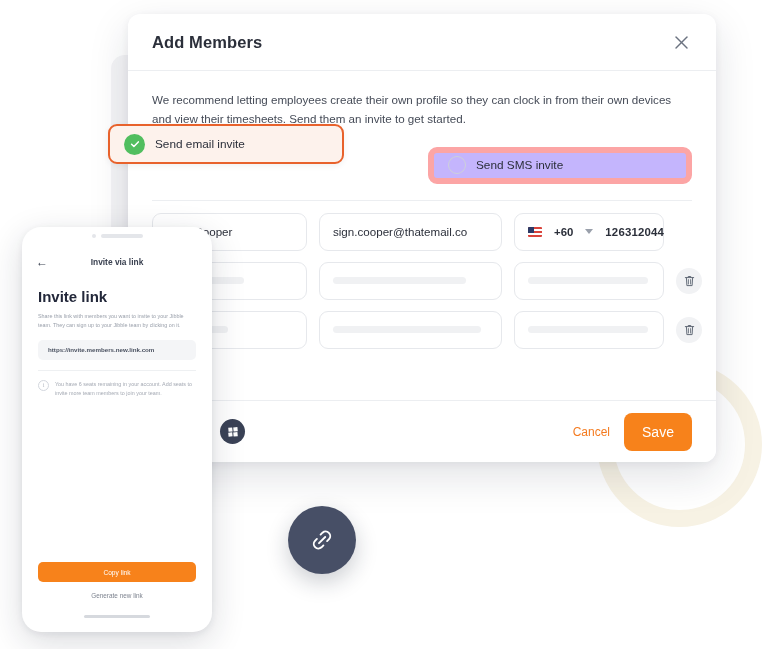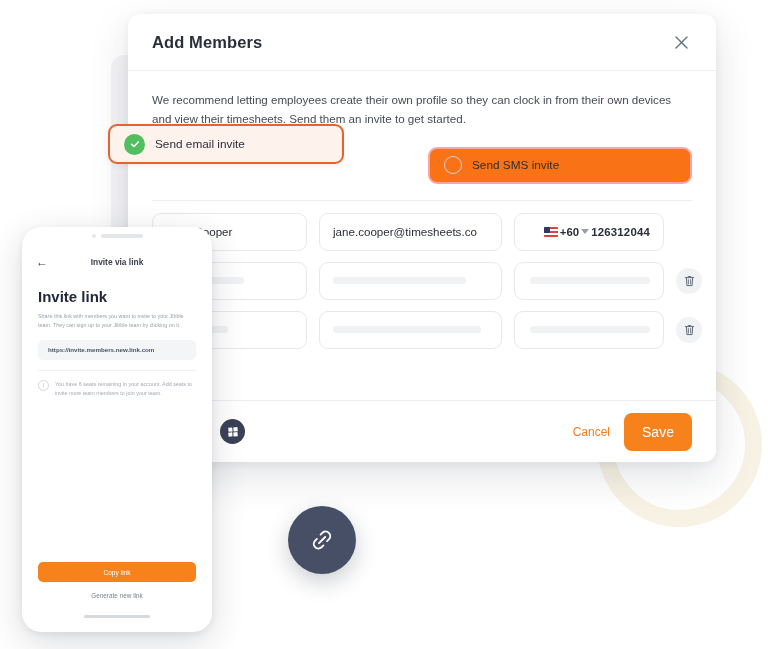--- a/index.html
+++ b/index.html
@@ -56,21 +56,21 @@
     max-width:530px;
   }
 
   
   .opt-row{
     display:flex;gap:12px;padding:14px 24px 0 24px;
     position:relative;
   }
   .opt{
     flex:1;height:37px;border-radius:9px;
-    border:2px solid #fca5a5;background:#f97316;
+    border:6px solid #fca5a5;background:#c4b5fd;
     display:flex;align-items:center;gap:10px;
     padding:0 14px;box-sizing:border-box;cursor:pointer;
     font-size:11.8px;color:#2b2f3a;
   }
   .opt.selected{
     border:2px solid #e8622c;background:#fdf2ec;
     position:absolute;left:108px;top:124px;width:236px;height:40px;z-index:9;
     box-shadow:0 2px 6px rgba(0,0,0,.06);
   }
   .radio-circle{
@@ -86,21 +86,21 @@
   
   .form-area{padding:12px 24px 0 24px;}
   .frow{display:flex;align-items:center;gap:12px;margin-bottom:11px;}
   .fld{
     height:38px;border:1px solid #e6e8ec;border-radius:9px;background:#fff;
     display:flex;align-items:center;padding:0 13px;box-sizing:border-box;
     font-size:11.6px;color:#2b2f3a;
   }
   .fld-name{width:155px;flex:0 0 auto;}
   .fld-email{width:183px;flex:0 0 auto;}
-  .fld-phone{width:150px;flex:0 0 auto;gap:2px;justify-content:flex-end;}
+  .fld-phone{width:150px;flex:0 0 auto;gap:12px;}
   .flag{
     width:14px;height:10px;flex:0 0 auto;border-radius:1px;
     background:linear-gradient(#d9443c 0 20%,#fff 20% 40%,#d9443c 40% 60%,#fff 60% 80%,#d9443c 80% 100%);
     position:relative;overflow:hidden;
   }
   .flag:before{
     content:"";position:absolute;left:0;top:0;width:6px;height:6px;background:#2d3a66;
   }
   .caret{width:0;height:0;border-left:4px solid transparent;border-right:4px solid transparent;border-top:5px solid #9aa0ab;flex:0 0 auto;}
   .ph-num{font-weight:bold;font-size:11.4px;letter-spacing:.2px;}
@@ -222,21 +222,21 @@
 
     <div class="divider"></div>
 
     <div class="form-area">
 
       <div class="frow">
         <div class="fld fld-name">
           <span>Jane Cooper</span>
         </div>
         <div class="fld fld-email">
-          <span>jane.cooper@timesheets.co</span>
+          <span>sign.cooper@thatemail.co</span>
         </div>
         <div class="fld fld-phone">
           <span class="flag"></span>
           <span class="cc">+60</span>
           <span class="caret"></span>
           <span class="ph-num">126312044</span>
         </div>
         <div class="trash-spacer"></div>
       </div>
 

